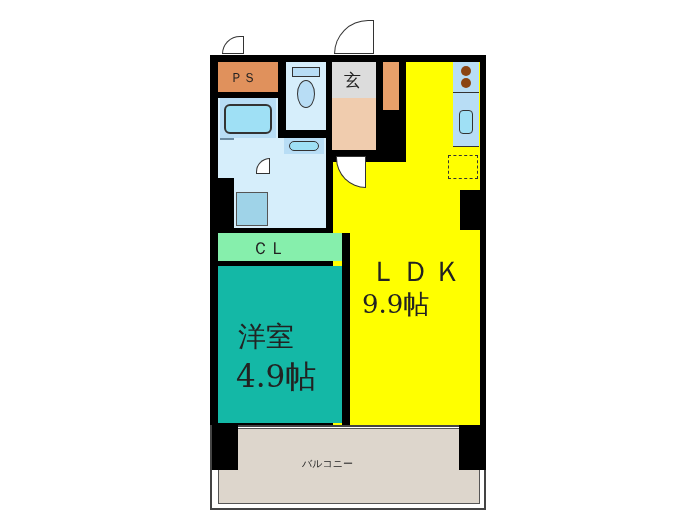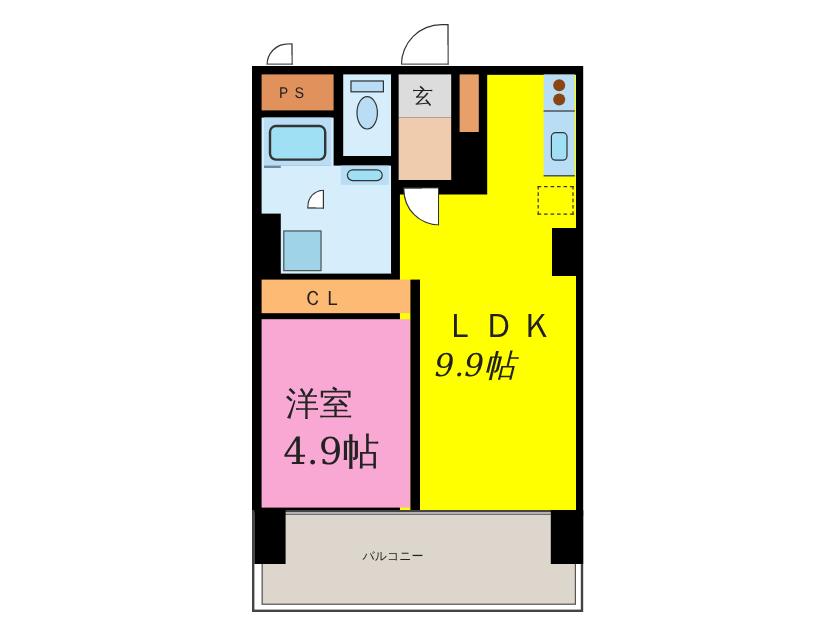--- a/index.html
+++ b/index.html
@@ -42,39 +42,39 @@
     <span class="lbl" style="left:12px;top:7px;font-size:17px;">玄</span>
   </div>
 
   <div class="abs" style="left:383px;top:62px;width:16px;height:48px;background:#E8A06A;"></div>
 
   <div class="abs" style="left:332px;top:98px;width:44px;height:52px;background:#F0CCAE;"></div>
 
   <div class="abs" style="left:333px;top:62px;width:147px;height:363px;background:#FFFF00;clip-path:polygon(73px 0,147px 0,147px 363px,0 363px,0 100px,73px 100px);">
   </div>
   <span class="lbl" style="left:370px;top:253px;font-size:28px;letter-spacing:4px;">ＬＤＫ</span>
-  <span class="lbl" style="left:362px;top:287px;font-size:26px;font-style:italic;">9.9帖</span>
+  <span class="lbl" style="left:362px;top:287px;font-size:26px;">9.9帖</span>
 
   <div class="abs" style="left:453px;top:62px;width:26px;height:85px;background:#B8DDF5;border-bottom:1px solid #333;">
     <div class="abs" style="left:8px;top:4px;width:10px;height:10px;border-radius:50%;background:#8B4513;"></div>
     <div class="abs" style="left:8px;top:16px;width:10px;height:10px;border-radius:50%;background:#8B4513;"></div>
     <div class="abs" style="left:0;top:30px;width:26px;height:1px;background:#333;"></div>
     <div class="abs" style="left:6px;top:48px;width:14px;height:24px;border:1px solid #333;border-radius:4px;background:#9FE0F5;"></div>
   </div>
   <div class="abs" style="left:448px;top:155px;width:30px;height:24px;border:1.5px dashed #333;"></div>
 
   <div class="abs wall" style="left:326px;top:62px;width:6px;height:165px;"></div>
   <div class="abs wall" style="left:376px;top:150px;width:26px;height:6px;"></div>
   <div class="abs wall" style="left:460px;top:190px;width:20px;height:40px;"></div>
 
-  <div class="abs" style="left:218px;top:233px;width:124px;height:28px;background:#fdba74;">
+  <div class="abs" style="left:218px;top:233px;width:124px;height:28px;background:#86efac;">
     <span class="lbl" style="left:34px;top:4px;font-size:17px;">ＣＬ</span>
   </div>
 
-  <div class="abs" style="left:218px;top:266px;width:124px;height:157px;background:#f9a8d4;">
+  <div class="abs" style="left:218px;top:266px;width:124px;height:157px;background:#14b8a6;">
     <span class="lbl" style="left:20px;top:52px;font-size:28px;">洋室</span>
     <span class="lbl" style="left:18px;top:90px;font-size:31px;">4.9帖</span>
   </div>
   <div class="abs wall" style="left:342px;top:233px;width:8px;height:192px;"></div>
 
   <div class="abs" style="left:210px;top:425px;width:276px;height:85px;border:2px solid #444;background:#fff;"></div>
   <div class="abs" style="left:218px;top:428px;width:262px;height:76px;background:#DDD6CC;border:1px solid #555;">
   </div>
   <div class="abs wall" style="left:212px;top:425px;width:26px;height:45px;"></div>
   <div class="abs wall" style="left:459px;top:425px;width:27px;height:45px;"></div>

